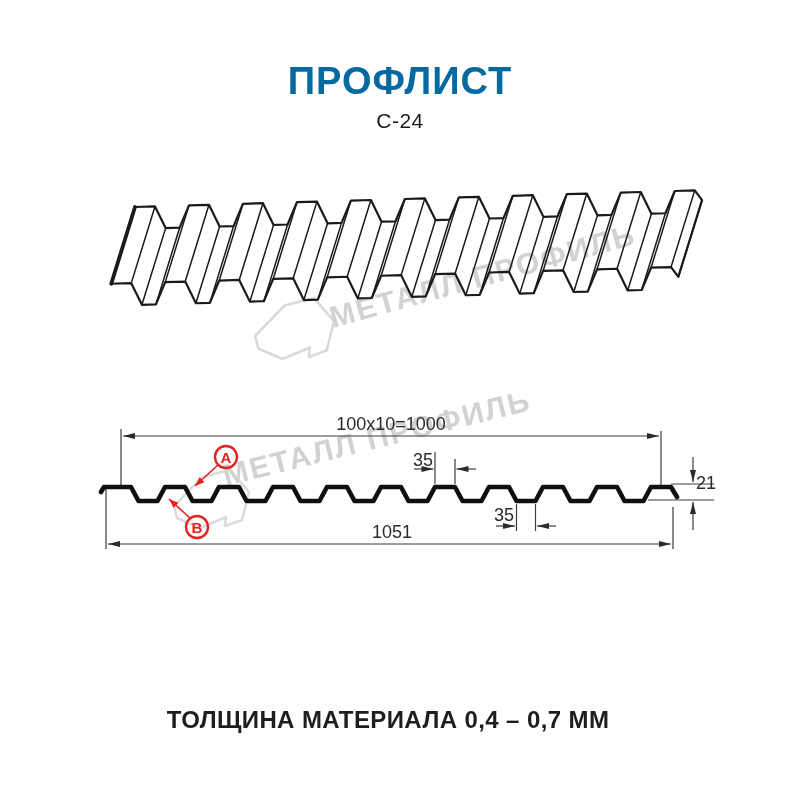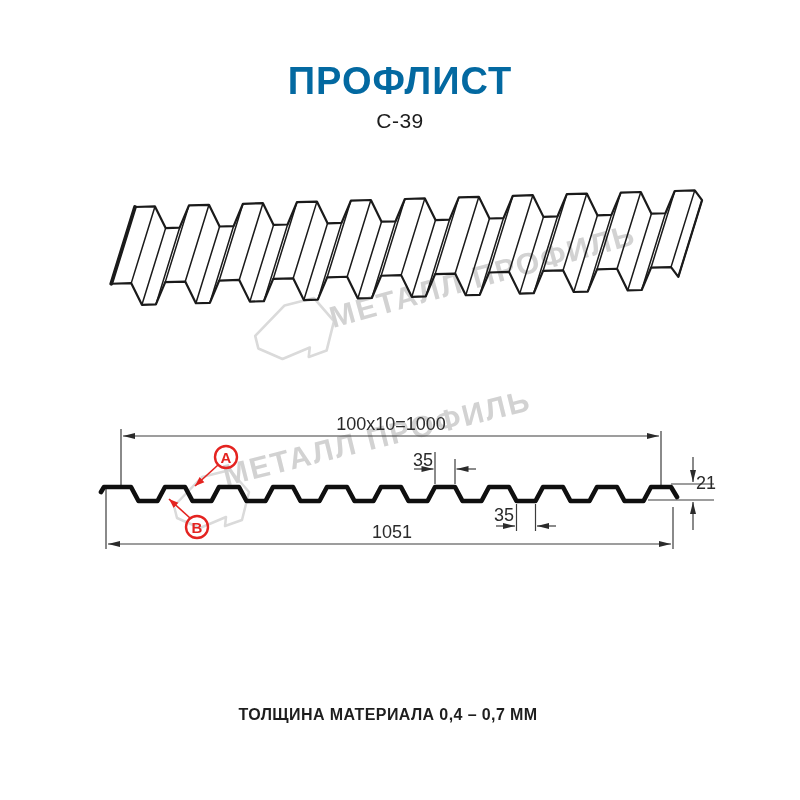--- a/index.html
+++ b/index.html
@@ -12,35 +12,35 @@
     font-size:38px;font-weight:700;letter-spacing:1px;color:#0369a1;line-height:1.0;
   }
   .subtitle{
     margin-top:9px;font-size:21px;font-weight:500;color:#1c1c1c;letter-spacing:0.5px;
   }
   .layer{position:absolute;left:0;width:800px;}
   #persp-svg{top:130px;height:260px;}
   #section-svg{top:390px;height:210px;}
   .footer{
     position:absolute;top:706px;left:0;width:776px;text-align:center;
-    font-size:16px;font-weight:600;color:#1e1e1e;letter-spacing:0.4px;
+    font-size:24px;font-weight:600;color:#1e1e1e;letter-spacing:0.4px;
   }
   .wm-text{
     font-size:30px;font-weight:700;letter-spacing:2px;fill:#d2d2d2;
   }
   .dim-label{font-size:18px;fill:#2b2b2b;}
   .dim-line{stroke:#3c3c3c;stroke-width:1.2;fill:none;}
   .callout-letter{font-size:15px;font-weight:700;fill:#e42320;}
 </style>
 </head>
 <body>
 
 <div class="header">
   <div class="title">ПРОФЛИСТ</div>
-  <div class="subtitle">С-39</div>
+  <div class="subtitle">С-24</div>
 </div>
 
 <svg id="persp-svg" class="layer" viewBox="0 130 800 260">
   <defs>
     <path id="mp-logo" d="M4,38 L32,9 L60,2 L79,24 L72,52 L55,58 L56,49 L30,60 L7,50 Z" fill="none" stroke="#dadada" stroke-width="2.5" stroke-linejoin="round"></path>
   </defs>
 
   <g transform="translate(135,207) rotate(-1.7)">
     <path id="sheet-fill" d="M0,0 L20,0 L30,22 L44,22 L54,0 L74,0 L84,22 L98,22 L108,0 L128,0 L138,22 L152,22 L162,0 L182,0 L192,22 L206,22 L216,0 L236,0 L246,22 L260,22 L270,0 L290,0 L300,22 L314,22 L324,0 L344,0 L354,22 L368,22 L378,0 L398,0 L408,22 L422,22 L432,0 L452,0 L462,22 L476,22 L486,0 L506,0 L516,22 L530,22 L540,0 L560,0 L567,10 L541,86 L534,76 L514,76 L504,98 L490,98 L480,76 L460,76 L450,98 L436,98 L426,76 L406,76 L396,98 L382,98 L372,76 L352,76 L342,98 L328,98 L318,76 L298,76 L288,98 L274,98 L264,76 L244,76 L234,98 L220,98 L210,76 L190,76 L180,98 L166,98 L156,76 L136,76 L126,98 L112,98 L102,76 L82,76 L72,98 L58,98 L48,76 L28,76 L18,98 L4,98 L-6,76 L-26,76 Z" fill="#ffffff" stroke="none"></path>
   </g>

